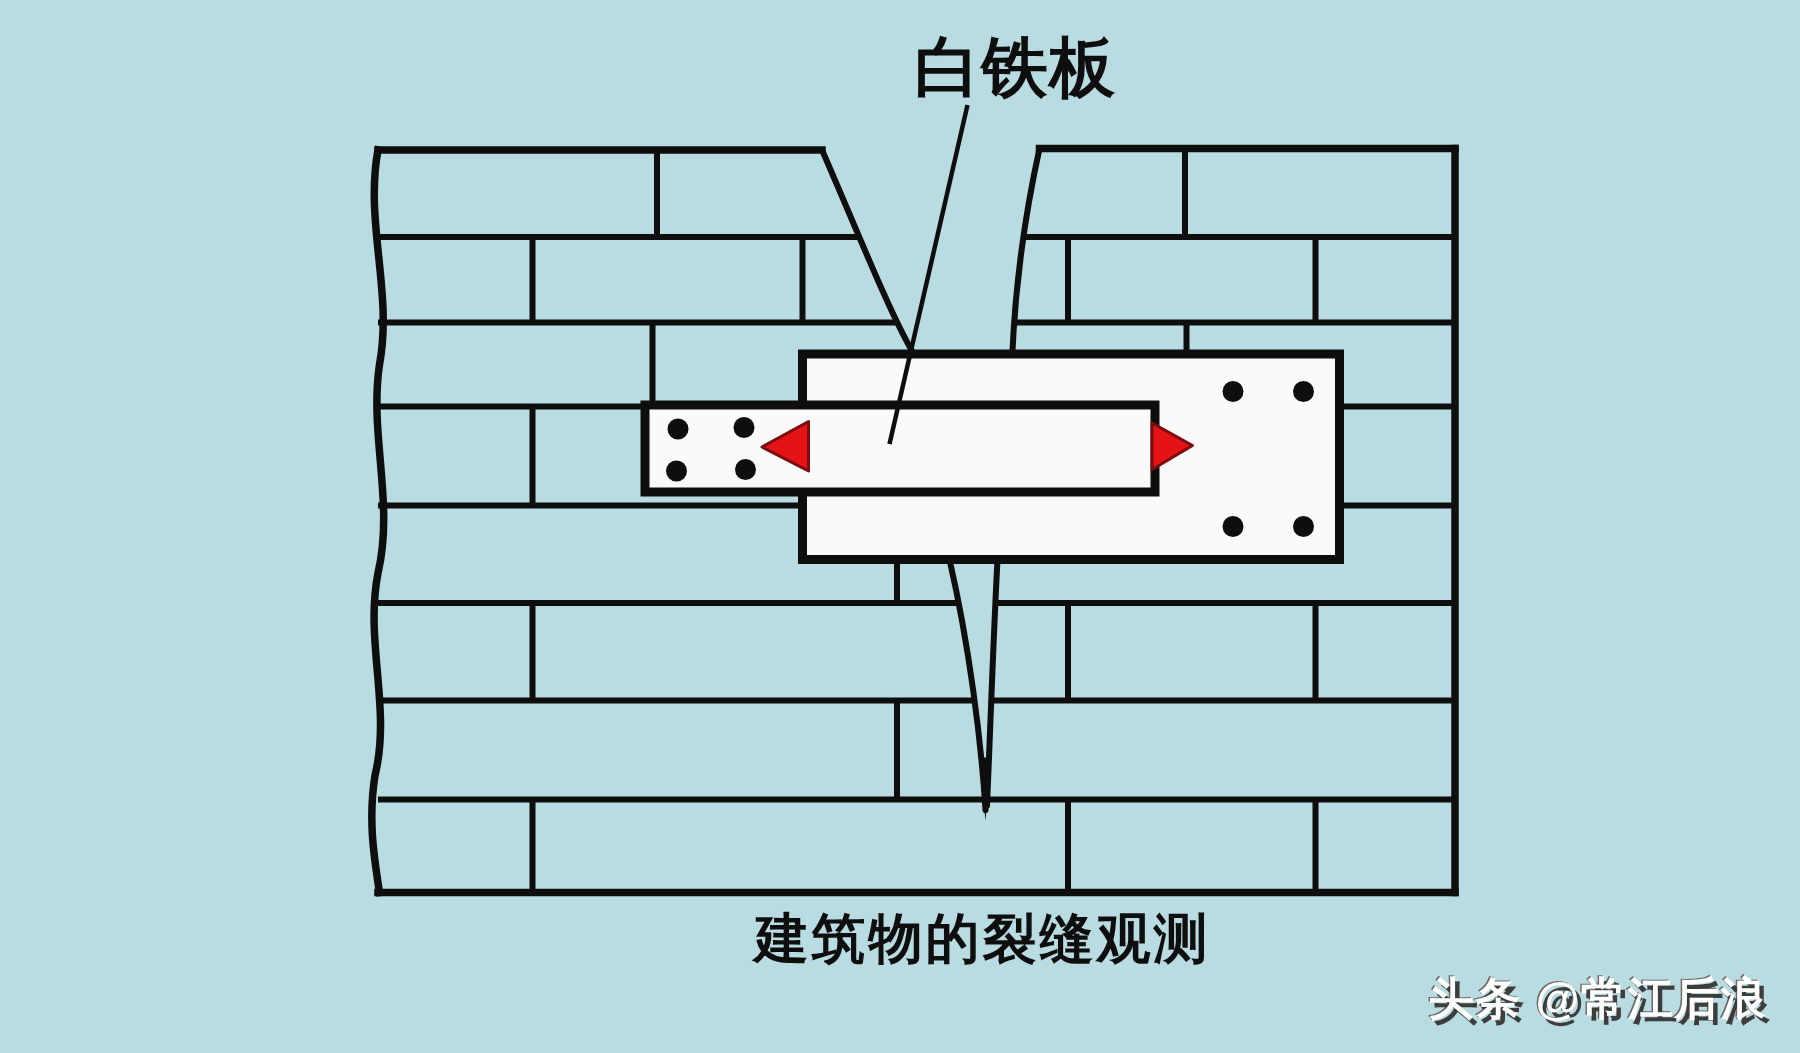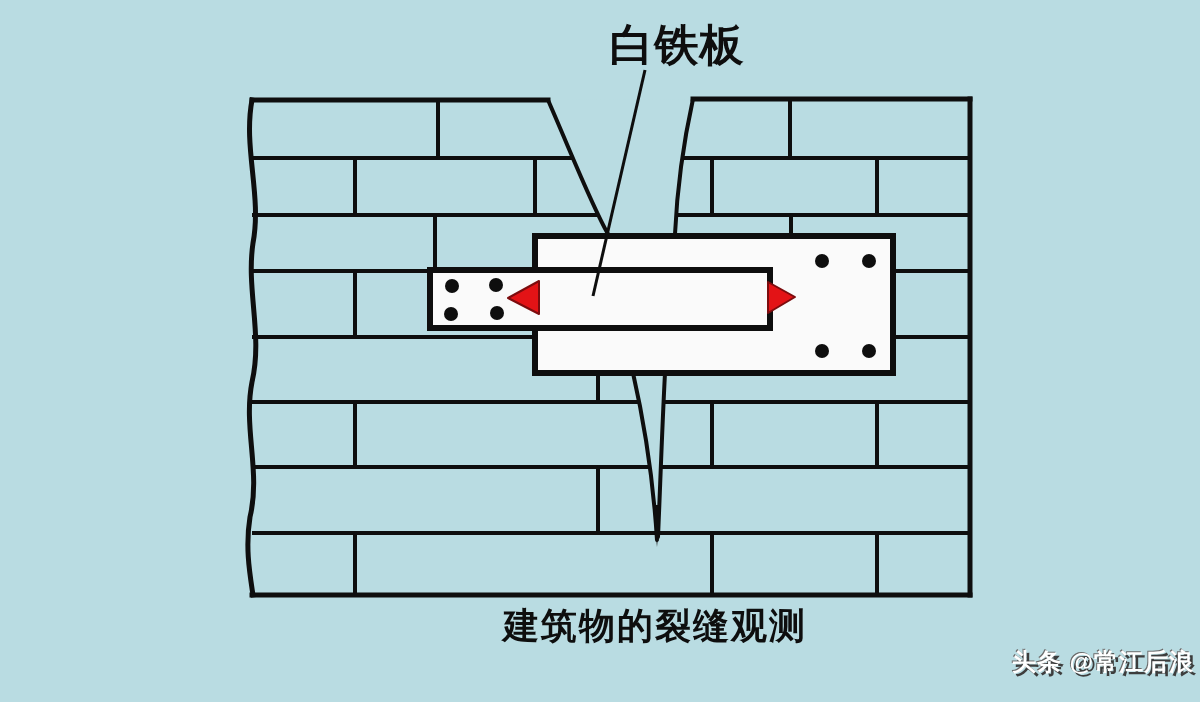--- a/index.html
+++ b/index.html
@@ -34,23 +34,23 @@
     position:absolute;left:601px;top:16px;width:152px;
     text-align:center;font-size:44px;font-weight:bold;color:var(--line);
     letter-spacing:1px;white-space:nowrap;
   }
   .caption{
     position:absolute;left:300px;top:602px;width:710px;
     text-align:center;font-size:36px;font-weight:bold;color:var(--line);
     letter-spacing:2px;white-space:nowrap;
   }
   .watermark{
-    position:absolute;right:6px;top:646px;
+    position:absolute;right:22px;top:646px;
     font-family:"Liberation Sans", sans-serif;
-    font-size:24px;font-weight:bold;color:var(--watermark-fill);
+    font-size:30px;font-weight:bold;color:var(--watermark-fill);
     letter-spacing:1px;white-space:nowrap;
     text-shadow:3px 3px 0 var(--watermark-shadow), -1px -1px 0 var(--watermark-shadow2);
   }
 </style>
 </head>
 <body>
 
 <div class="stage">
 
   <svg width="1200" height="702" viewBox="0 0 1200 702">

